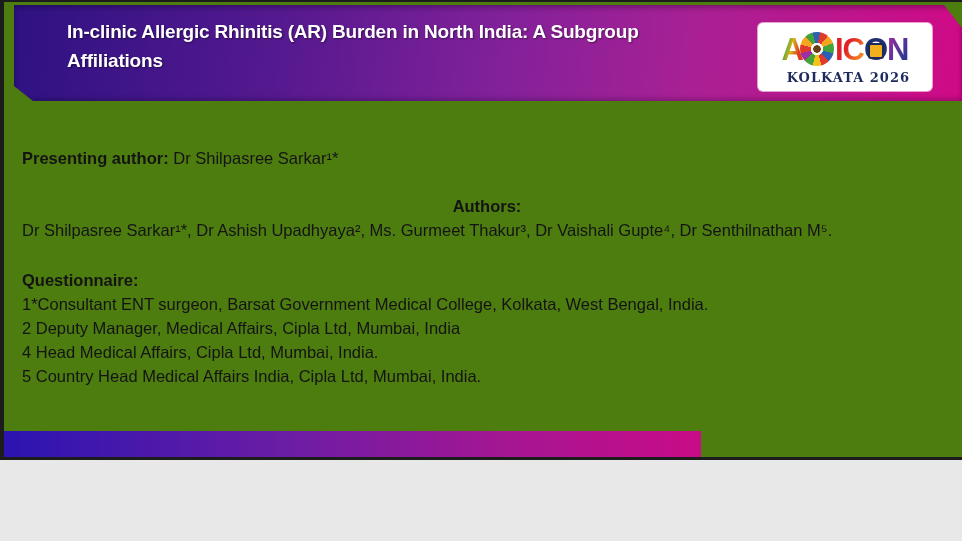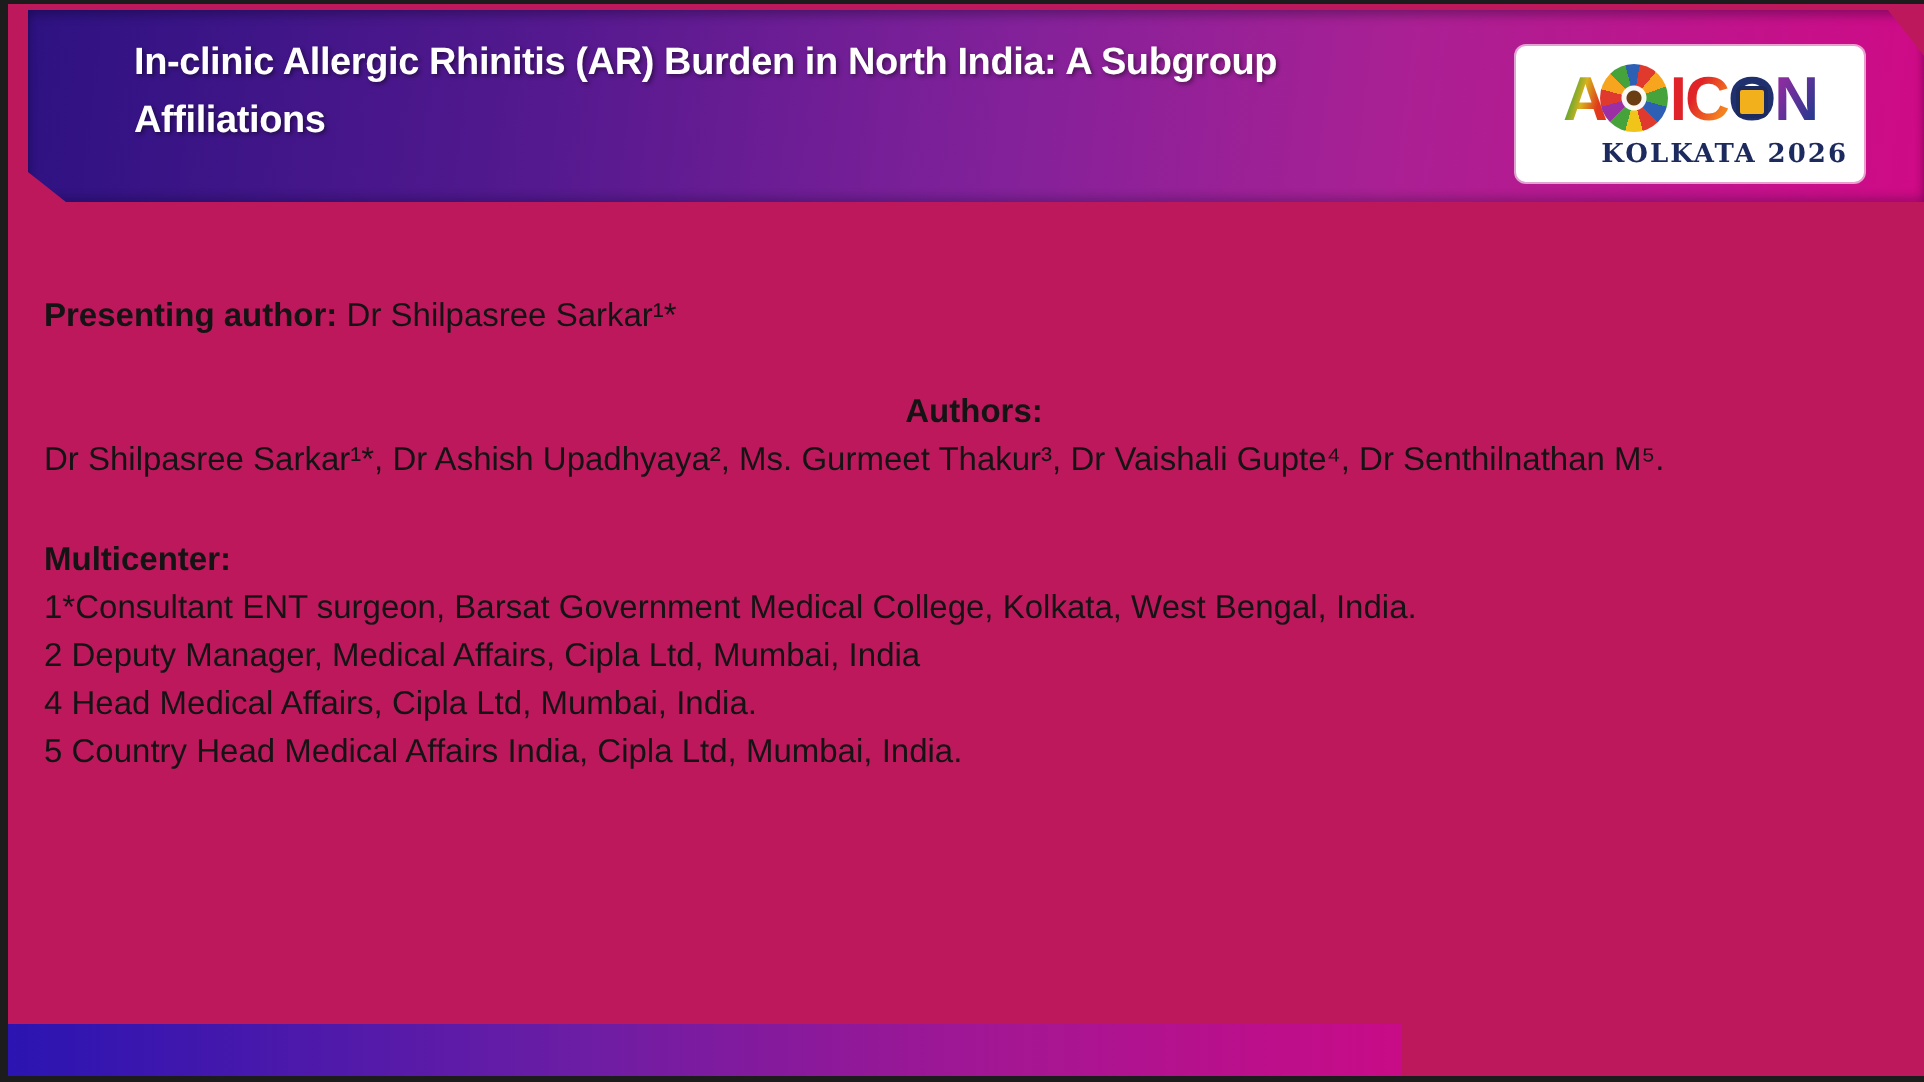--- a/index.html
+++ b/index.html
@@ -1,17 +1,17 @@
 <!DOCTYPE html>
 <html><head>
 <meta charset="utf-8">
 <style>
   html,body { margin:0; padding:0; background:#e8e8e8; }
   .screen {
-    position:relative; width:962px; height:541px; background:#be185d;
+    position:relative; width:962px; height:460px; background:#4d7c0f;
     font-family:"Liberation Sans","DejaVu Sans",sans-serif; overflow:hidden;
   }
   
   .edge-top    { position:absolute; left:0; top:0; width:962px; height:2px; background:#1c1c1c; z-index:6; }
   .edge-left   { position:absolute; left:0; top:0; width:4px; height:541px; background:#1c1c1c; z-index:6; }
   .edge-bottom { position:absolute; left:0; bottom:0; width:962px; height:3px; background:#1c1c1c; z-index:6; }
 
   
   .banner {
     position:absolute; left:14px; top:5px; width:948px; height:96px;
@@ -56,21 +56,21 @@
   .logo-o { position:relative; color:#20306e; }
   .o-badge {
     position:absolute; left:50%; top:56%; transform:translate(-50%,-50%);
     width:12px; height:12px; background:#f2b01d; border:2px solid #1d2a5e; border-radius:3px;
   }
   .logo-n {
     background:linear-gradient(120deg,#8a2da0 20%,#2b3990 85%);
     -webkit-background-clip:text; background-clip:text; color:transparent;
   }
   .logo-sub {
-    text-align:right; padding-right:8px; margin-top:-2px;
+    text-align:right; padding-right:22px; margin-top:-2px;
     color:#1d2a5e; font-weight:bold; font-size:13px; letter-spacing:1px;
     font-family:"DejaVu Serif","Liberation Serif",serif;
   }
 
   
   .content { position:absolute; left:22px; top:146px; width:930px; color:#141414; font-size:16.5px; line-height:24px; z-index:1; }
   .content .bold { font-weight:bold; }
   .presenting { white-space:nowrap; }
   .authors-label { margin-top:24px; font-weight:bold;text-align:center; }
   .authors-line { white-space:nowrap; }
@@ -106,21 +106,21 @@
     </div>
     <div class="logo-sub">KOLKATA 2026</div>
   </div>
 
   <div class="content">
     <div class="presenting"><span class="bold">Presenting author:</span><span> Dr Shilpasree Sarkar¹*</span></div>
 
     <div class="authors-label">Authors:</div>
     <div class="authors-line">Dr Shilpasree Sarkar¹*, Dr Ashish Upadhyaya², Ms. Gurmeet Thakur³, Dr Vaishali Gupte⁴, Dr Senthilnathan M⁵.</div>
 
-    <div class="affil-label">Multicenter:</div>
+    <div class="affil-label">Questionnaire:</div>
     <div class="affil-line">1*Consultant ENT surgeon, Barsat Government Medical College, Kolkata, West Bengal, India.</div>
     <div class="affil-line">2 Deputy Manager, Medical Affairs, Cipla Ltd, Mumbai, India</div>
     <div class="affil-line">4 Head Medical Affairs, Cipla Ltd, Mumbai, India.</div>
     <div class="affil-line">5 Country Head Medical Affairs India, Cipla Ltd, Mumbai, India.</div>
   </div>
 
   <div class="footer-bar"></div>
 
   <div class="edge-top"></div>
   <div class="edge-left"></div>

